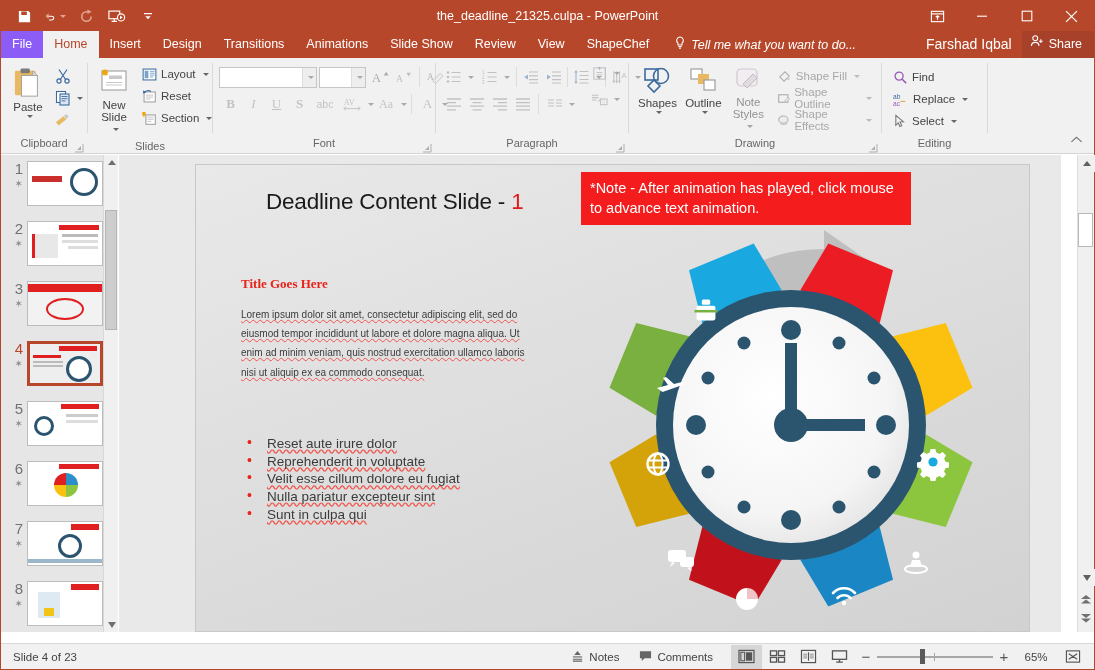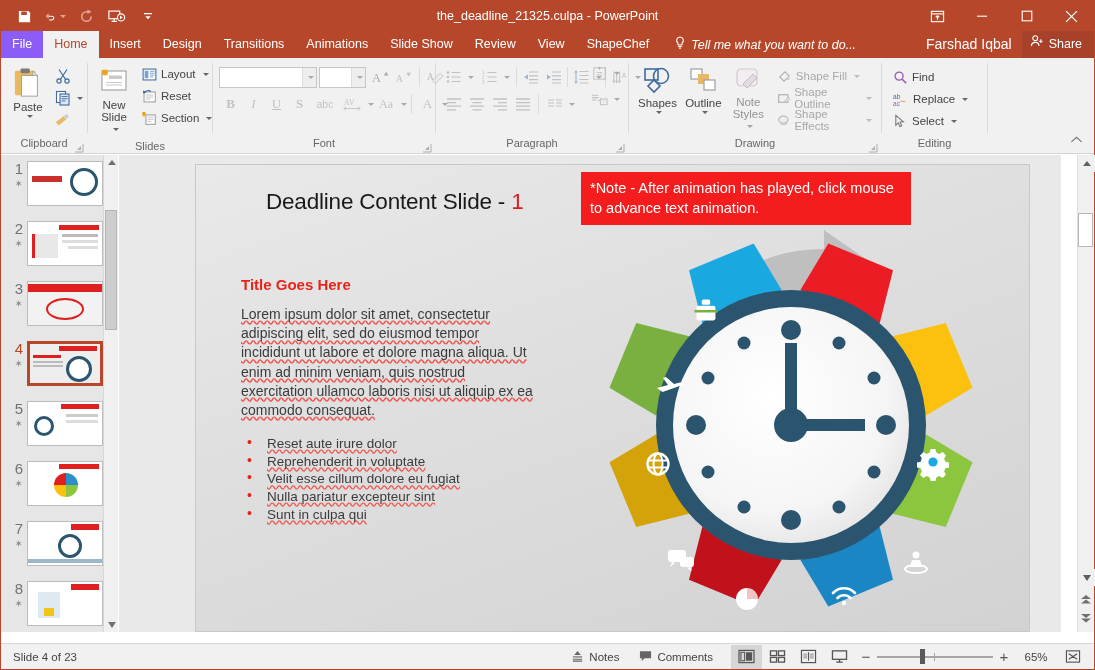--- a/index.html
+++ b/index.html
@@ -117,24 +117,24 @@
     position:absolute; left:76px; top:9px; width:835px; height:468px;
     background:linear-gradient(160deg,#e9e9e9 0%,#dedede 45%,#d2d2d2 100%);
     border:1px solid #c8c8c8;
   }
   .slide-title { position:absolute; left:58px; top:24px; font-size:22.5px; font-weight:normal; color:#1a1a1a; letter-spacing:-.2px;margin-left:12px; }
   .slide-title .num { color:#e01b1b; }
   .notebox {
     position:absolute; left:385px; top:7px; width:330px; background:#f41c1c; color:#fff;
     font-size:14.5px; line-height:20px; padding:6px 9px 7px 9px;
   }
-  .subtitle { position:absolute; left:45px; top:111px; font-size:15px; font-weight:bold; color:#e8231a; }
+  .subtitle { position:absolute; left:45px; top:111px; font-size:13px; font-weight:bold; color:#e8231a;font-family:Liberation Serif, serif; }
   .body-para {
     position:absolute; left:45px; top:140px; width:292px;
-    font-size:14px; line-height:19.2px; color:#3b3b3b;
+    font-size:10px; line-height:19.2px; color:#3b3b3b;
   }
   .bullets { position:absolute; left:45px; top:270px; width:280px; }
   .bullets li { list-style:none; position:relative; padding-left:26px; font-size:13.5px; line-height:17.2px; color:#3b3b3b; margin-bottom:.5px; }
   .bullets li:before { content:"•"; position:absolute; left:6px; top:-1px; color:#e8231a; font-size:14px; }
   .sq { text-decoration: underline wavy #f0544c; text-decoration-skip-ink:none; }
 
   .clockwrap { position:absolute; left:400px; top:60px; width:390px; height:395px; }
 
   
   .vscroll { position:absolute; right:0; top:154px; bottom:37px; width:32px; background:#fff; }

